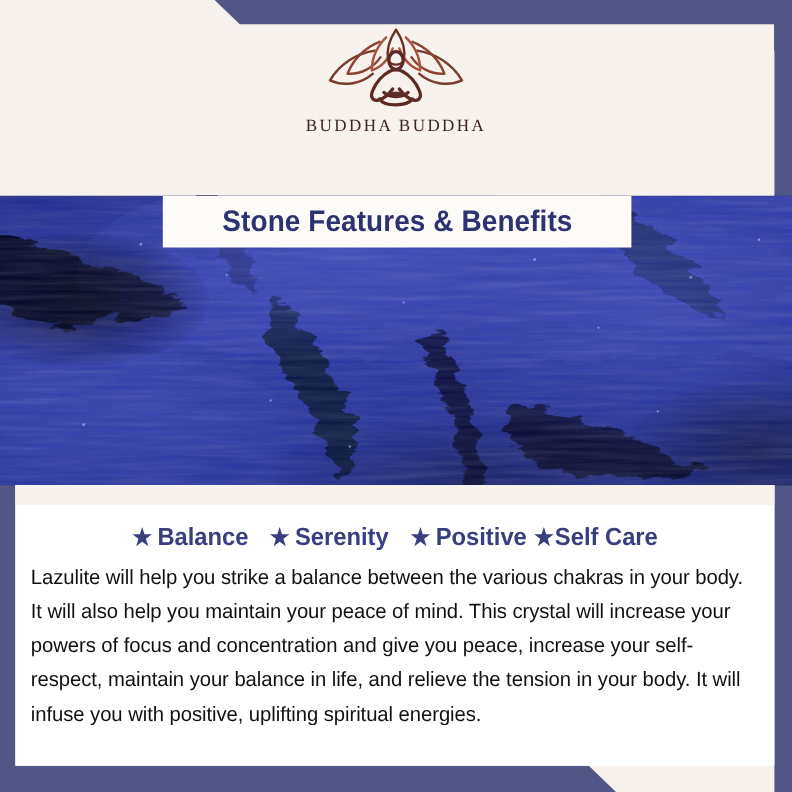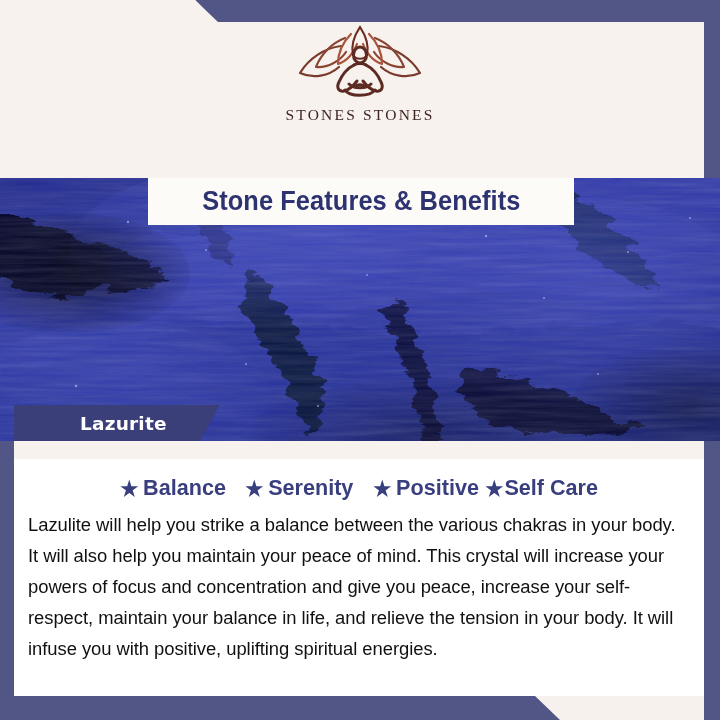--- a/index.html
+++ b/index.html
@@ -248,21 +248,21 @@
         <path d="M69 41 C63 44 57 51 54 58 C51 64 54 68 59 67 C64 66 69 61 72 57"></path>
         <path d="M81 41 C87 44 93 51 96 58 C99 64 96 68 91 67 C86 66 81 61 78 57"></path>
 
         <path d="M69 41 C72 39 78 39 81 41"></path>
 
         <path d="M60 66 C64 73 85 73 90 66"></path>
         <path d="M64 60 C69 65 81 65 86 60"></path>
         <path d="M70 63 C72 60 78 60 80 63"></path>
       </g>
     </svg>
-    <div class="logo-word">STONES STONES</div>
+    <div class="logo-word">BUDDHA BUDDHA</div>
   </div>
 
   <div class="title-plaque">
     <span class="title-text">Stone Features &amp; Benefits</span>
   </div>
 
   <div class="photo">
     <svg width="720" height="263" viewBox="0 0 720 263">
       <defs>
         <linearGradient id="base" x1="0" y1="0" x2="1" y2="1">
@@ -344,23 +344,20 @@
         <circle cx="318" cy="228" r="1.1"></circle>
           <circle cx="246" cy="186" r="1"></circle>
         <circle cx="598" cy="196" r="1"></circle>
           <circle cx="690" cy="40" r="1.1"></circle>
       </g>
 
       <rect x="0" y="0" width="720" height="263" fill="#2a33a0" opacity="0.06" filter="url(#grain)"></rect>
     </svg>
   </div>
 
-  <div class="name-tag">
-    <span class="name-tag-text">Lazurite</span>
-  </div>
 
   <div class="content">
     <div class="content-cream"></div>
 
     <div class="benefits">
       <div class="benefit gap-wide">
         <span class="star">★</span>
         <span>Balance</span>
       </div>
       <div class="benefit gap-wide">

